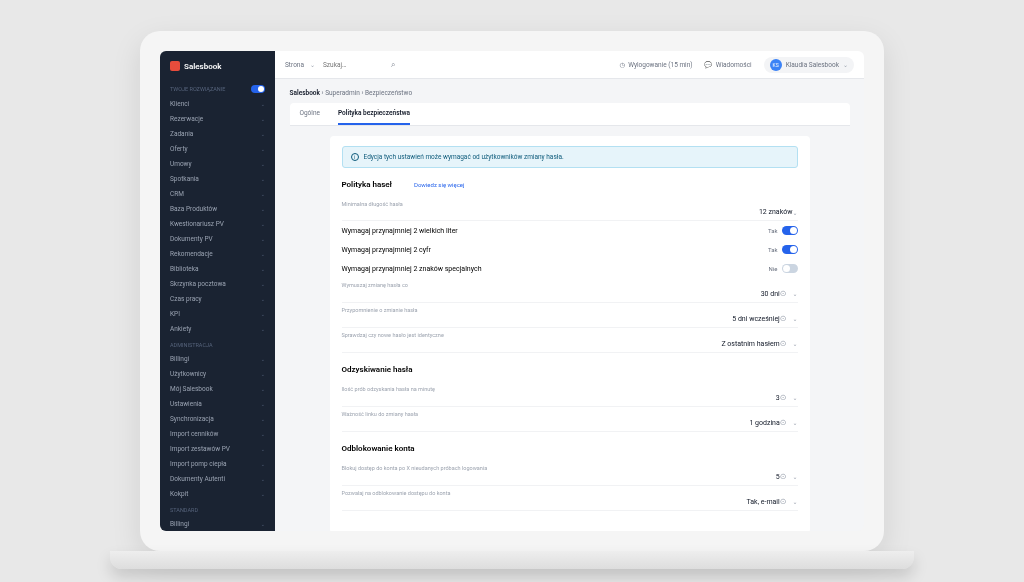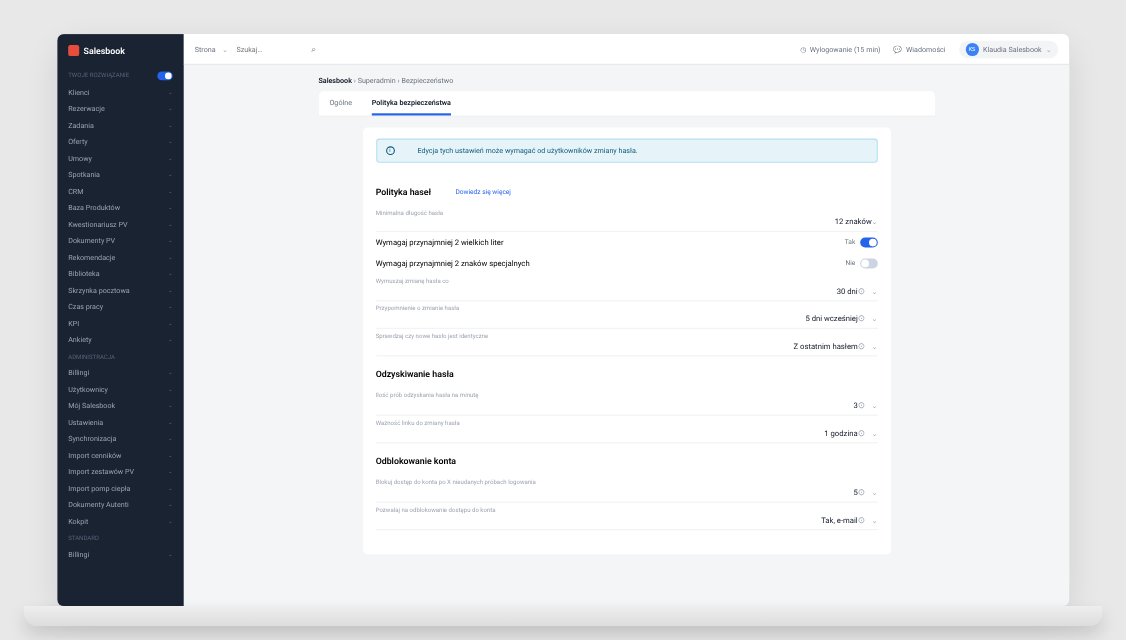--- a/index.html
+++ b/index.html
@@ -1,17 +1,17 @@
 <!DOCTYPE html>
 <html><head>
 <meta charset="utf-8">
 <style>
   * { box-sizing: border-box; margin: 0; padding: 0; font-family: -apple-system, BlinkMacSystemFont, "Segoe UI", Roboto, sans-serif; }
   body { background: #e8e8e8; display: flex; align-items: center; justify-content: center; min-height: 582px; }
-  .laptop { width: 920px; height: 520px; background: #f5f5f5; border-radius: 20px; box-shadow: 0 10px 30px rgba(0,0,0,0.1); position: relative; }
+  .laptop { width: 744px; height: 520px; background: #f5f5f5; border-radius: 20px; padding: 20px; box-shadow: 0 10px 30px rgba(0,0,0,0.1); position: relative; }
   .screen { width: 100%; height: 100%; background: #f4f5f7; border-radius: 6px; overflow: hidden; display: flex; font-size: 7px; }
   .sidebar { width: 115px; background: #1a2332; color: #9aa3b2; display: flex; flex-direction: column; padding: 8px 0; overflow-y: auto; }
   .logo { display: flex; align-items: center; gap: 4px; padding: 2px 10px 8px; color: #fff; font-weight: 600; font-size: 8px; }
   .logo-icon { width: 10px; height: 10px; background: #e74c3c; border-radius: 2px; }
   .section-title { font-size: 5.5px; padding: 6px 10px 3px; color: #55627a; text-transform: uppercase; display: flex; justify-content: space-between; align-items: center; }
   .nav-item { padding: 3.5px 10px; font-size: 6.5px; cursor: pointer; display: flex; justify-content: space-between; align-items: center; }
   .chevron { font-size: 5px; color: #55627a; }
   .toggle-tiny { width: 14px; height: 8px; background: #2563eb; border-radius: 4px; position: relative; }
   .toggle-tiny::after { content: ""; position: absolute; width: 6px; height: 6px; background: #fff; border-radius: 50%; top: 1px; right: 1px; }
   .main { flex: 1; display: flex; flex-direction: column; overflow: hidden; }
@@ -23,21 +23,21 @@
   .tr-item { display: flex; align-items: center; gap: 3px; }
   .avatar { width: 12px; height: 12px; border-radius: 50%; background: #3b82f6; color: #fff; display: flex; align-items: center; justify-content: center; font-size: 5px; }
   .user-pill { display: flex; align-items: center; gap: 4px; background: #f3f4f6; border-radius: 10px; padding: 2px 6px; }
   .content { flex: 1; overflow-y: auto; padding: 10px 14px; }
   .breadcrumb { font-size: 6.5px; color: #6b7280; margin-bottom: 6px; }
   .breadcrumb b { color: #111827; font-weight: 600; }
   .tabs { display: flex; gap: 18px; border-bottom: 1px solid #e5e7eb; margin-bottom: 10px; background: #fff; padding: 0 10px; border-radius: 4px 4px 0 0; }
   .tab { font-size: 6.5px; padding: 6px 0; color: #6b7280; cursor: pointer; }
   .tab.active { color: #111827; font-weight: 600; border-bottom: 2px solid #2563eb; }
   .panel { background: #fff; border-radius: 4px; padding: 10px 12px; margin-bottom: 10px; max-width: 480px; margin-left: auto; margin-right: auto; }
-  .alert { background: #e6f4fa; border: 1px solid #b3e0f2; color: #0c5a7a; font-size: 6.5px; padding: 6px 8px; border-radius: 3px; margin-bottom: 22px; display: flex; align-items: center; gap: 21px; }
+  .alert { background: #e6f4fa; border: 1px solid #b3e0f2; color: #0c5a7a; font-size: 6.5px; padding: 6px 8px; border-radius: 3px; margin-bottom: 12px; display: flex; align-items: center; gap: 5px; }
   .alert-icon { width: 8px; height: 8px; border: 1px solid #0c5a7a; border-radius: 50%; display: flex; align-items: center; justify-content: center; font-size: 5px; }
   .card { background: #fff; border-radius: 4px; margin-bottom: 12px; }
   .card h3 { font-size: 8px; font-weight: 600; margin-bottom: 8px; display: flex; align-items: center; gap: 22px; }
   .card h3 a { color: #2563eb; font-weight: 400; font-size: 6px; text-decoration: none; }
   .form-row { border-bottom: 1px solid #f1f2f4; padding: 4px 0; }
   .form-label { font-size: 5.5px; color: #9ca3af; margin-bottom: 1px; }
   .form-value { font-size: 7px; color: #111827; display: flex; justify-content: flex-end; align-items: center; }
   .form-actions { display: flex; align-items: center; gap: 6px; color: #9ca3af; font-size: 7px; }
   .toggle-row { display: flex; justify-content: space-between; align-items: center; padding: 5px 0; font-size: 7px; }
   .toggle { width: 16px; height: 9px; border-radius: 5px; position: relative; }
@@ -253,20 +253,27 @@
 
               <div id="pw-rules">
                   <div class="toggle-row">
                     <span>Wymagaj przynajmniej 2 wielkich liter</span>
                     <span class="toggle-label">
                       <span>Tak</span>
                       <span class="toggle on"></span>
                     </span>
                   </div>
                   <div class="toggle-row">
+                    <span>Wymagaj przynajmniej 2 cyfr</span>
+                    <span class="toggle-label">
+                      <span>Tak</span>
+                      <span class="toggle on"></span>
+                    </span>
+                  </div>
+                  <div class="toggle-row">
                     <span>Wymagaj przynajmniej 2 znaków specjalnych</span>
                     <span class="toggle-label">
                       <span>Nie</span>
                       <span class="toggle off"></span>
                     </span>
                   </div>
                 </div>
               <div id="pw-rows">
                   <div class="form-row">
                     <div class="form-label">Wymuszaj zmianę hasła co</div>

